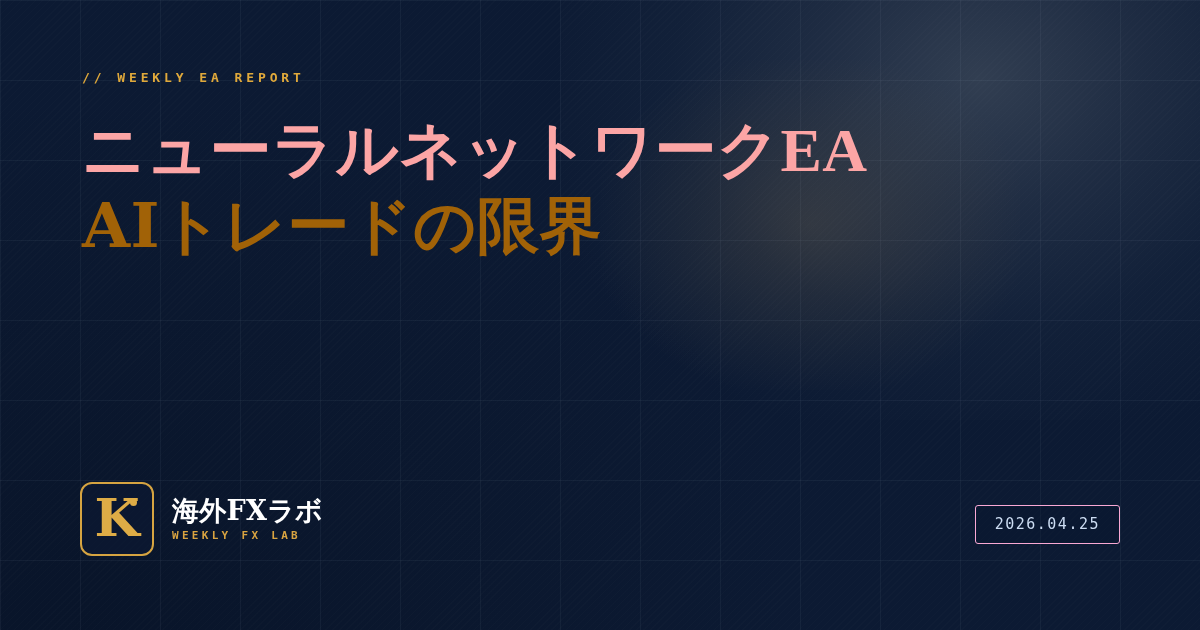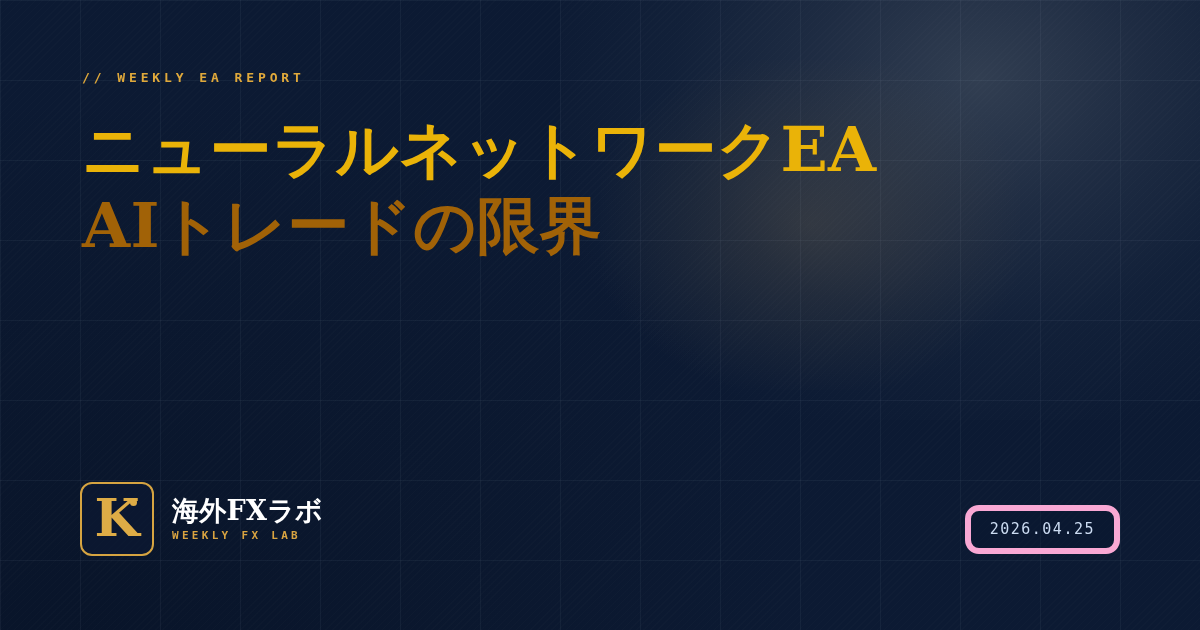--- a/index.html
+++ b/index.html
@@ -90,21 +90,21 @@
   .headline { position:absolute; left:82px; top:112px; }
 
   .title-line {
     font-family:"DejaVu Serif","Liberation Serif", serif;
     font-weight:700;
     font-size:62px;
     line-height:76px;
     letter-spacing:0.005em;
     white-space:nowrap;
   }
-  .title-line.primary { color:#eab308; }
+  .title-line.primary { color:#fca5a5;font-family:Liberation Serif, serif; }
   .title-line.accent  { color:#a16207; }
 
   
   .brand {
     position:absolute; left:80px; top:482px;
     display:flex; align-items:center; gap:18px;
   }
   .logo-mark {
     width:74px; height:74px; flex:0 0 74px;
     border:2px solid #d6a441;
@@ -146,22 +146,22 @@
     letter-spacing:0.30em;
     color:#d9a441;
     white-space:nowrap;
   }
 
   
   .date-badge {
     position:absolute;
     right:80px; top:505px;
     padding:9px 19px 10px;
-    border:6px solid #f9a8d4;
-    border-radius:14px;
+    border:1px solid #f9a8d4;
+    border-radius:3px;
     background:rgba(10,22,46,0.35);
     font-family:"DejaVu Sans Mono","Liberation Mono", monospace;
     font-size:15px;
     letter-spacing:0.10em;
     color:#ccdcf2;
     white-space:nowrap;
   }
 </style>
 </head>
 <body>

